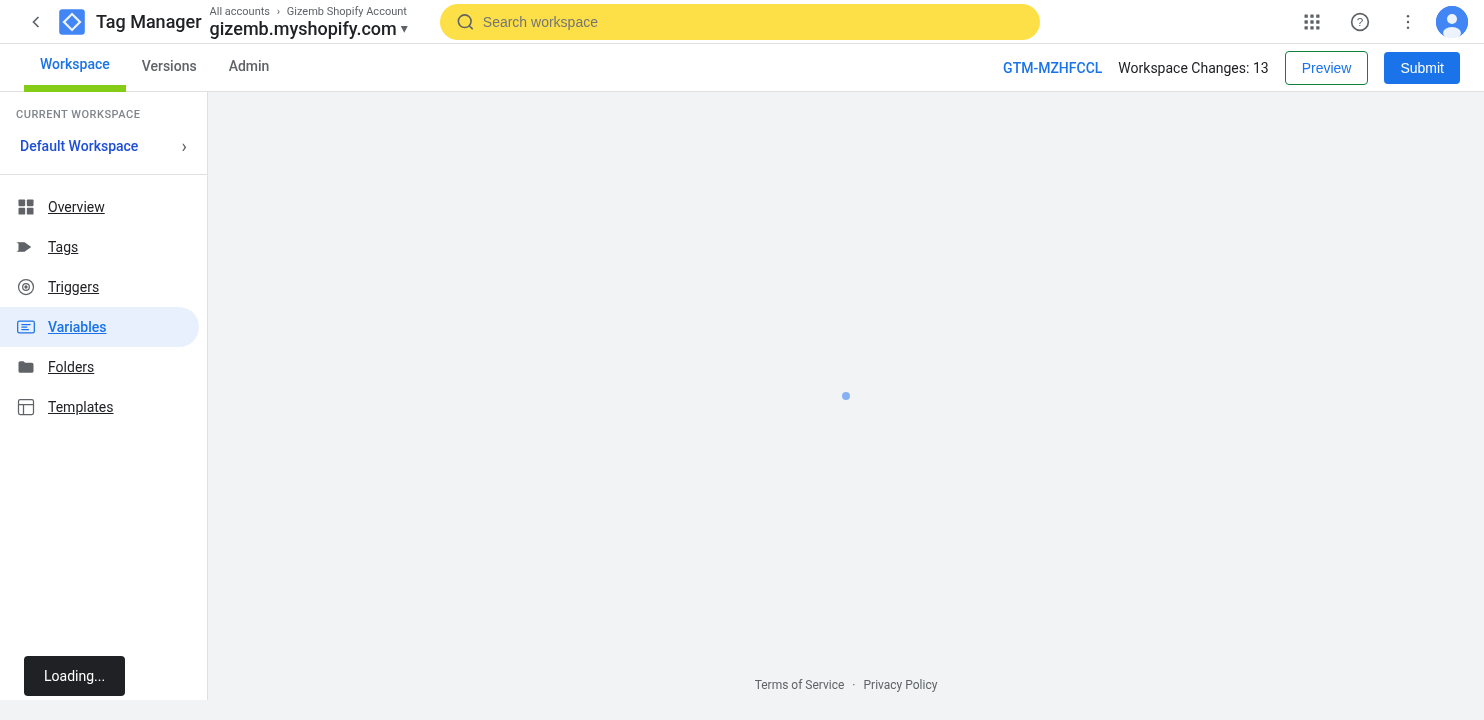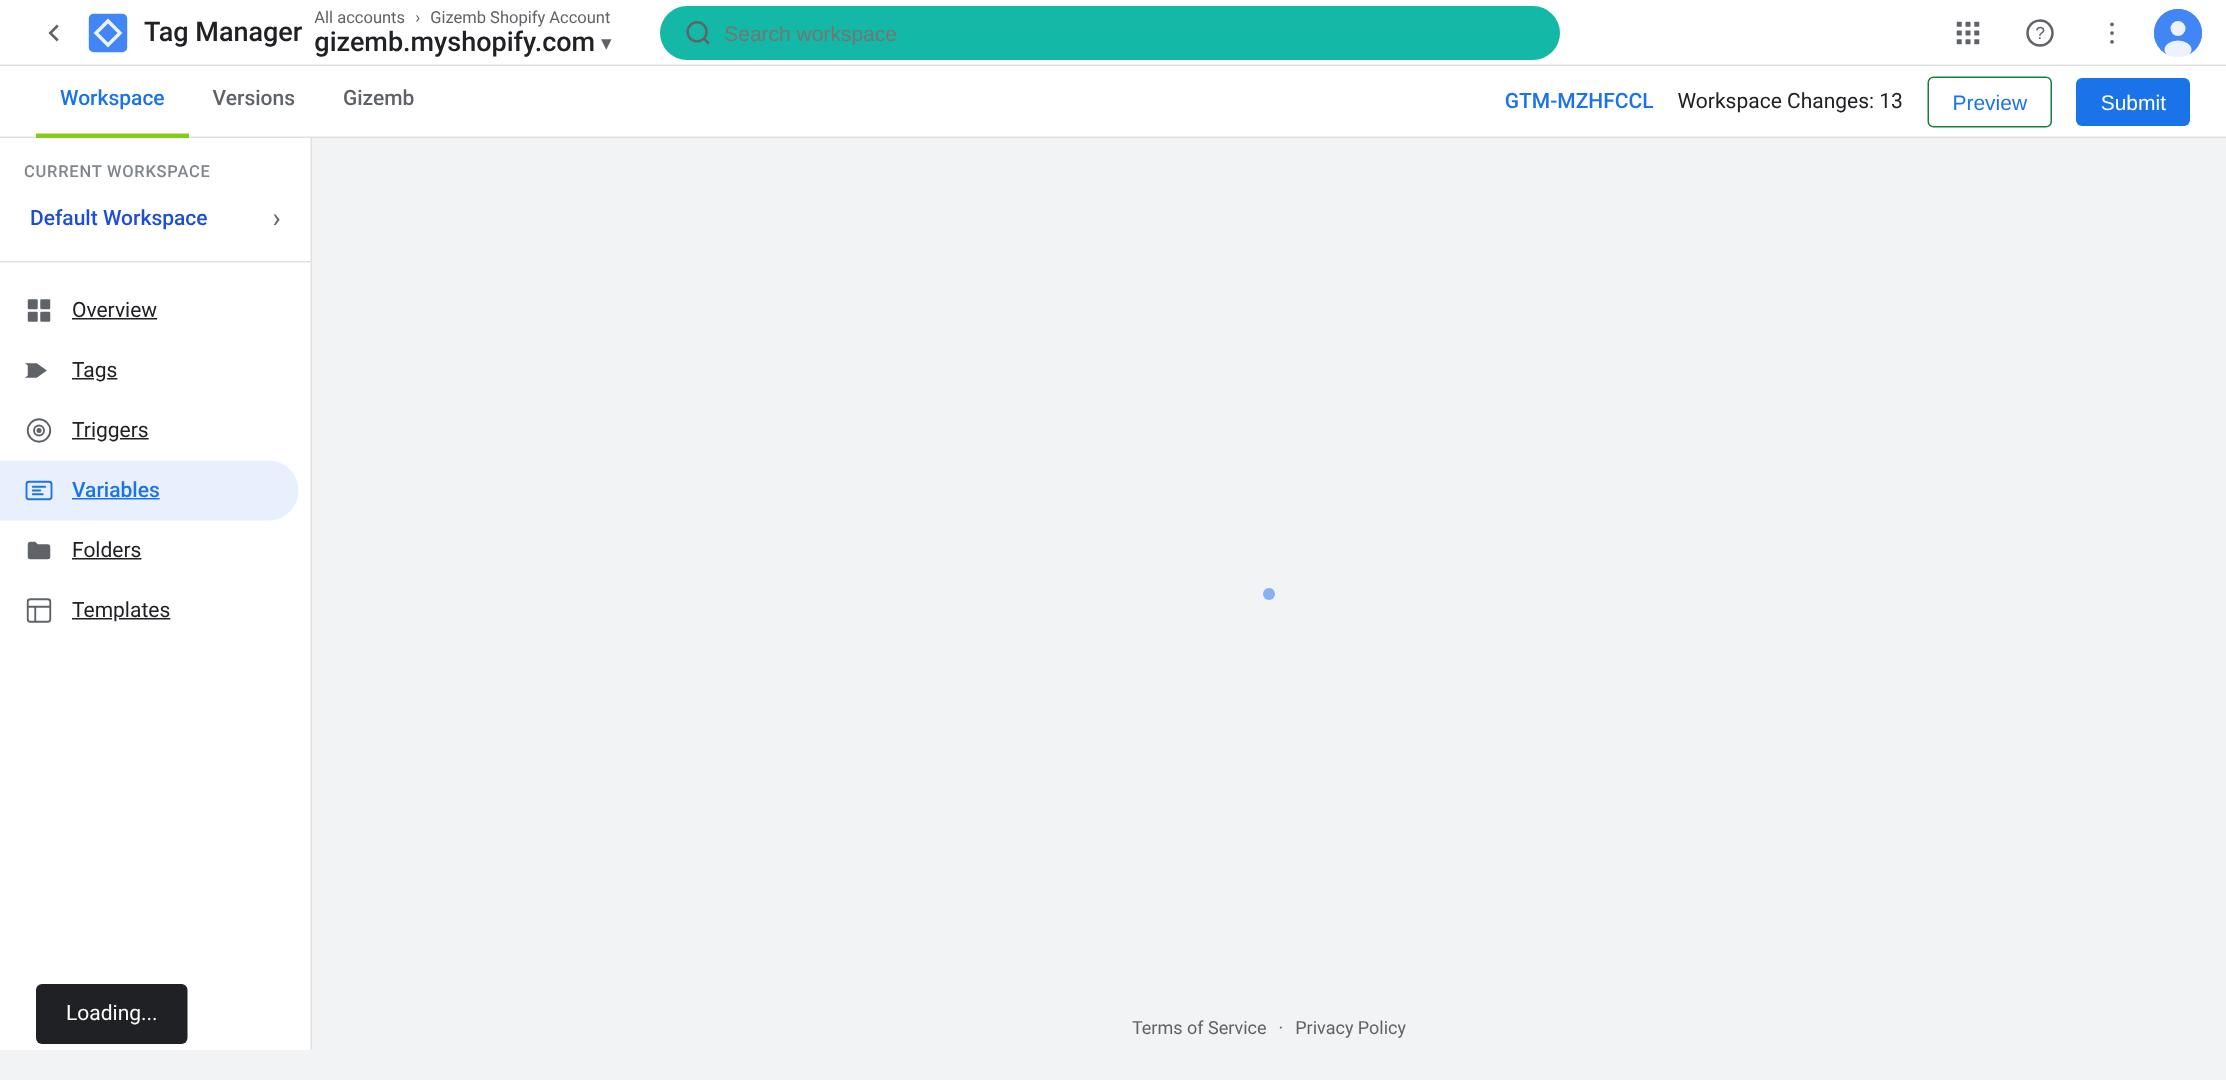--- a/index.html
+++ b/index.html
@@ -53,21 +53,21 @@
       gap: 4px;
     }
     .dropdown-arrow {
       font-size: 14px;
       color: #5f6368;
     }
     .search-bar {
       flex: 1;
       display: flex;
       align-items: center;
-      background: #14b8a6;
+      background: #fde047;
       border-radius: 24px;
       padding: 8px 16px;
       gap: 8px;
       max-width: 600px;
       margin: 0 16px;
     }
     .search-bar input {
       border: none;
       background: transparent;
       font-size: 14px;
@@ -119,21 +119,21 @@
       height: 48px;
       display: flex; align-items: center;
       font-size: 14px;
       color: #5f6368;
       cursor: pointer;
       border-bottom: 3px solid transparent;
       font-weight: 500;
     }
     .sub-nav-tab.active {
       color: #1a73e8;
-      border-bottom: 3px solid #84cc16;
+      border-bottom: 7px solid #84cc16;
     }
     .sub-nav-right {
       margin-left: auto;
       display: flex;
       align-items: center;
       gap: 16px;
     }
     .gtm-id {
       color: #1a73e8;
       font-size: 14px;
@@ -380,21 +380,21 @@
         <ellipse cx="16" cy="27" rx="9" ry="6" fill="white" opacity="0.9"></ellipse>
       </svg>
     </div>
   </div>
 </header>
 
 <nav class="sub-nav">
   <div class="sub-nav-tabs">
     <div class="sub-nav-tab active">Workspace</div>
     <div class="sub-nav-tab">Versions</div>
-    <div class="sub-nav-tab">Gizemb</div>
+    <div class="sub-nav-tab">Admin</div>
   </div>
   <div class="sub-nav-right">
     <span class="gtm-id">GTM-MZHFCCL</span>
     <span class="workspace-changes">
       <span>Workspace Changes:</span>
       <span>13</span>
     </span>
     <button class="preview-btn">Preview</button>
     <button class="submit-btn">Submit</button>
   </div>

